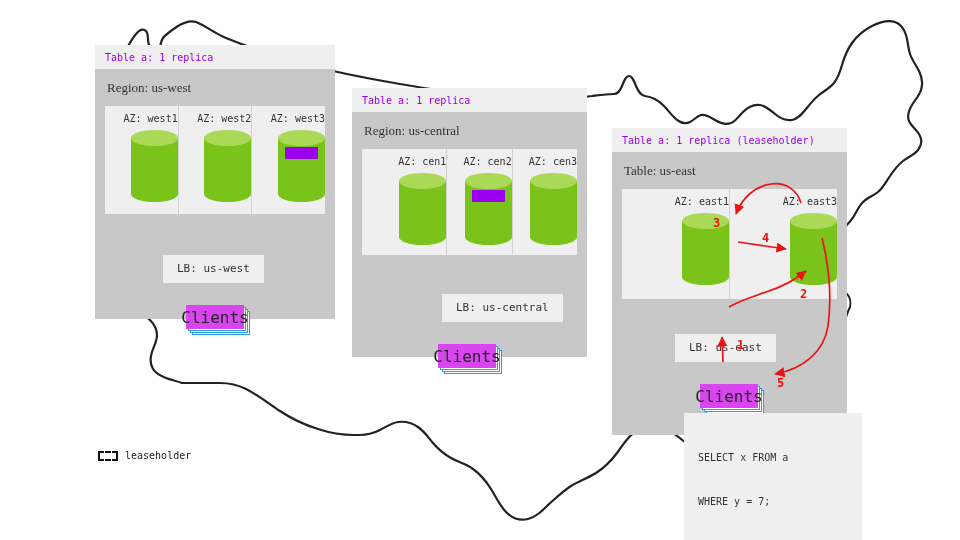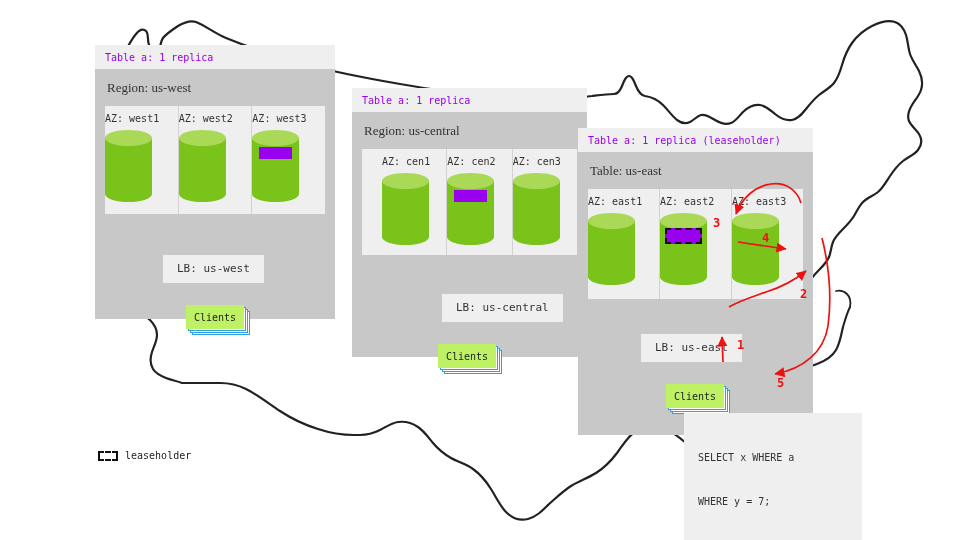--- a/index.html
+++ b/index.html
@@ -26,21 +26,21 @@
     font-size:13px;color:#333333;
     padding:11px 12px 10px 12px;
     font-family:Liberation Serif, serif;
     white-space:nowrap;
   }
   .az-row{display:flex;margin:0 10px;background:#efefef;}
   .az{
     flex:1;background:#efefef;
     border-right:1px solid #d2d2d2;
     box-sizing:border-box;
-    display:flex;flex-direction:column;align-items:flex-start;
+    display:flex;flex-direction:column;align-items:flex-end;
     padding:7px 0 10px 0;
   }
   .az:last-child{border-right:none;}
   .az-label{
     font-size:10px;color:#333333;white-space:nowrap;
     font-family:"DejaVu Sans Mono","Liberation Mono",monospace;
     margin-bottom:6px;
   }
 
   
@@ -79,23 +79,23 @@
   .clients .card{
     position:absolute;background:#ffffff;
     border:1px solid #2b9fe0;box-sizing:border-box;
     width:58px;height:24px;
   }
   .clients .c3{left:6px;top:6px;}
   .clients .c2{left:4px;top:4px;}
   .clients .c1{left:2px;top:2px;}
   .clients .front{
     position:absolute;left:0;top:0;width:58px;height:24px;
-    background:#bef264;box-sizing:border-box;
+    background:#d946ef;box-sizing:border-box;
     display:flex;align-items:center;justify-content:center;
-    font-size:10px;color:#222222;
+    font-size:16px;color:#222222;
     font-family:"DejaVu Sans Mono","Liberation Mono",monospace;
   }
 
   
   .sqlbox{
     position:absolute;background:#efefef;
     font-size:10px;color:#333333;line-height:1.45;
     padding:9px 14px 10px 14px;white-space:pre;
     font-family:"DejaVu Sans Mono","Liberation Mono",monospace;
   }
@@ -258,40 +258,31 @@
       <div class="lb" style="left:64px;top:182px;margin-left:26px;">LB: us-central</div>
       <div class="clients" style="left:86px;top:232px;">
         <div class="card c3"></div>
         <div class="card c2"></div>
         <div class="card c1"></div>
         <div class="front">Clients</div>
       </div>
     </div>
   </div>
 
-  <div class="region" style="left:578px;top:128px;width:235px;">
+  <div class="region" style="left:612px;top:128px;width:235px;">
     <div class="region-header">Table a: 1 replica (leaseholder)</div>
     <div class="region-body" style="height:283px;position:relative;">
       <div class="region-title">Table: us-east</div>
       <div class="az-row" style="height:110px;">
         <div class="az">
           <div class="az-label">AZ: east1</div>
           <div class="cyl">
             <div class="cyl-bottom"></div>
               <div class="cyl-body"></div>
               <div class="cyl-top"></div>
-          </div>
-        </div>
-        <div class="az">
-          <div class="az-label">AZ: east2</div>
-          <div class="cyl">
-            <div class="cyl-bottom"></div>
-              <div class="cyl-body"></div>
-              <div class="cyl-top"></div>
-            <div class="replica lease"></div>
           </div>
         </div>
         <div class="az">
           <div class="az-label">AZ: east3</div>
           <div class="cyl">
             <div class="cyl-bottom"></div>
               <div class="cyl-body"></div>
               <div class="cyl-top"></div>
           </div>
         </div>
@@ -300,21 +291,21 @@
       <div class="clients" style="left:88px;top:232px;">
         <div class="card c3"></div>
         <div class="card c2"></div>
         <div class="card c1"></div>
         <div class="front">Clients</div>
       </div>
     </div>
   </div>
 
   <div class="sqlbox" style="left:684px;top:413px;width:150px;">
-    <div>SELECT x WHERE a</div>
+    <div>SELECT x FROM a</div>
     <div>WHERE y = 7;</div>
   </div>
 
   <div class="legend" style="left:98px;top:450px;">
     <div class="legend-swatch"></div>
     <div class="legend-text">leaseholder</div>
   </div>
 
   <svg id="arrows" viewBox="0 0 960 540" xmlns="http://www.w3.org/2000/svg">
     <defs>

